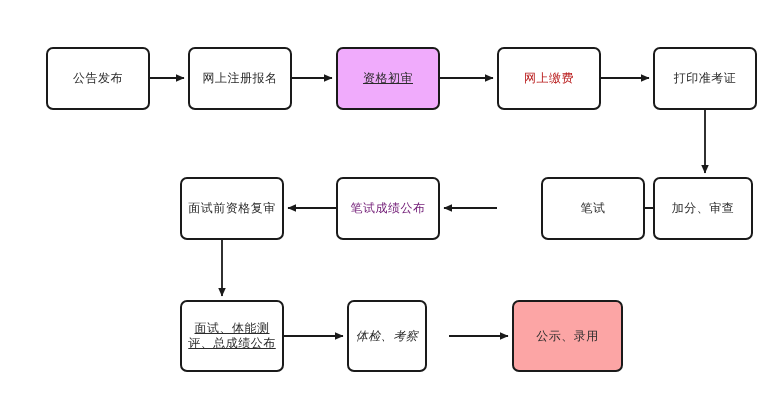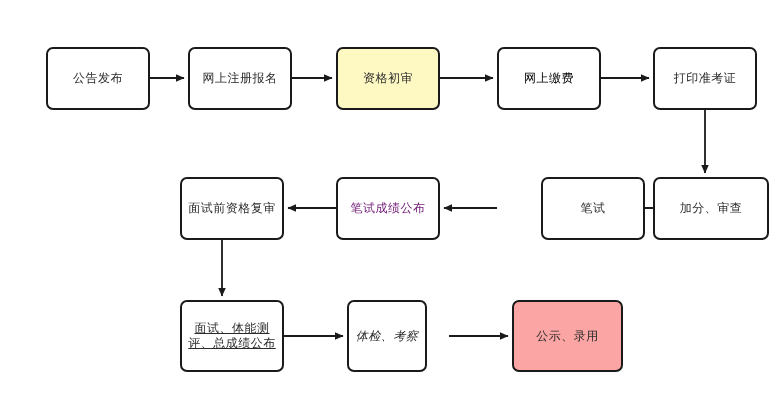--- a/index.html
+++ b/index.html
@@ -73,30 +73,30 @@
       </g>
   </svg>
 
   <div id="nodes-layer">
       <div class="node" style="left: 46px; top: 47px; width: 104px; height: 63px; background: rgb(255, 255, 255); border-color: rgb(26, 26, 26);">
         <span class="node-label" style="color: rgb(43, 43, 43);">公告发布</span>
       </div>
       <div class="node" style="left: 188px; top: 47px; width: 104px; height: 63px; background: rgb(255, 255, 255); border-color: rgb(26, 26, 26); justify-content: flex-end;">
         <span class="node-label" style="color: rgb(43, 43, 43);">网上注册报名</span>
       </div>
-      <div class="node" style="left: 336px; top: 47px; width: 104px; height: 63px; background: #fef9c3; border-color: rgb(26, 26, 26);">
+      <div class="node" style="left: 336px; top: 47px; width: 104px; height: 63px; background: #f0abfc; border-color: rgb(26, 26, 26); text-decoration: underline;">
         <span class="node-label" style="color: rgb(43, 43, 43);">资格初审</span>
       </div>
       <div class="node" style="left: 497px; top: 47px; width: 104px; height: 63px; background: rgb(255, 255, 255); border-color: rgb(26, 26, 26);">
-        <span class="node-label" style="color: #000000;">网上缴费</span>
+        <span class="node-label" style="color: #b91c1c;">网上缴费</span>
       </div>
       <div class="node" style="left: 653px; top: 47px; width: 104px; height: 63px; background: rgb(255, 255, 255); border-color: rgb(26, 26, 26);">
         <span class="node-label" style="color: rgb(43, 43, 43);">打印准考证</span>
       </div>
-      <div class="node" style="left: 653px; top: 177px; width: 116px; height: 63px; background: rgb(255, 255, 255); border-color: rgb(26, 26, 26);">
+      <div class="node" style="left: 653px; top: 177px; width: 100px; height: 63px; background: rgb(255, 255, 255); border-color: rgb(26, 26, 26);">
         <span class="node-label" style="color: rgb(43, 43, 43);">加分、审查</span>
       </div>
       <div class="node" style="left: 497px; top: 177px; width: 104px; height: 63px; background: rgb(255, 255, 255); border-color: rgb(26, 26, 26); margin-left: 44px;">
         <span class="node-label" style="color: rgb(43, 43, 43);">笔试</span>
       </div>
       <div class="node" style="left: 336px; top: 177px; width: 104px; height: 63px; background: rgb(255, 255, 255); border-color: rgb(26, 26, 26);">
         <span class="node-label" style="color: #701a75;">笔试成绩公布</span>
       </div>
       <div class="node" style="left: 180px; top: 177px; width: 104px; height: 63px; background: rgb(255, 255, 255); border-color: rgb(26, 26, 26);">
         <span class="node-label" style="color: rgb(43, 43, 43);">面试前资格复审</span>

